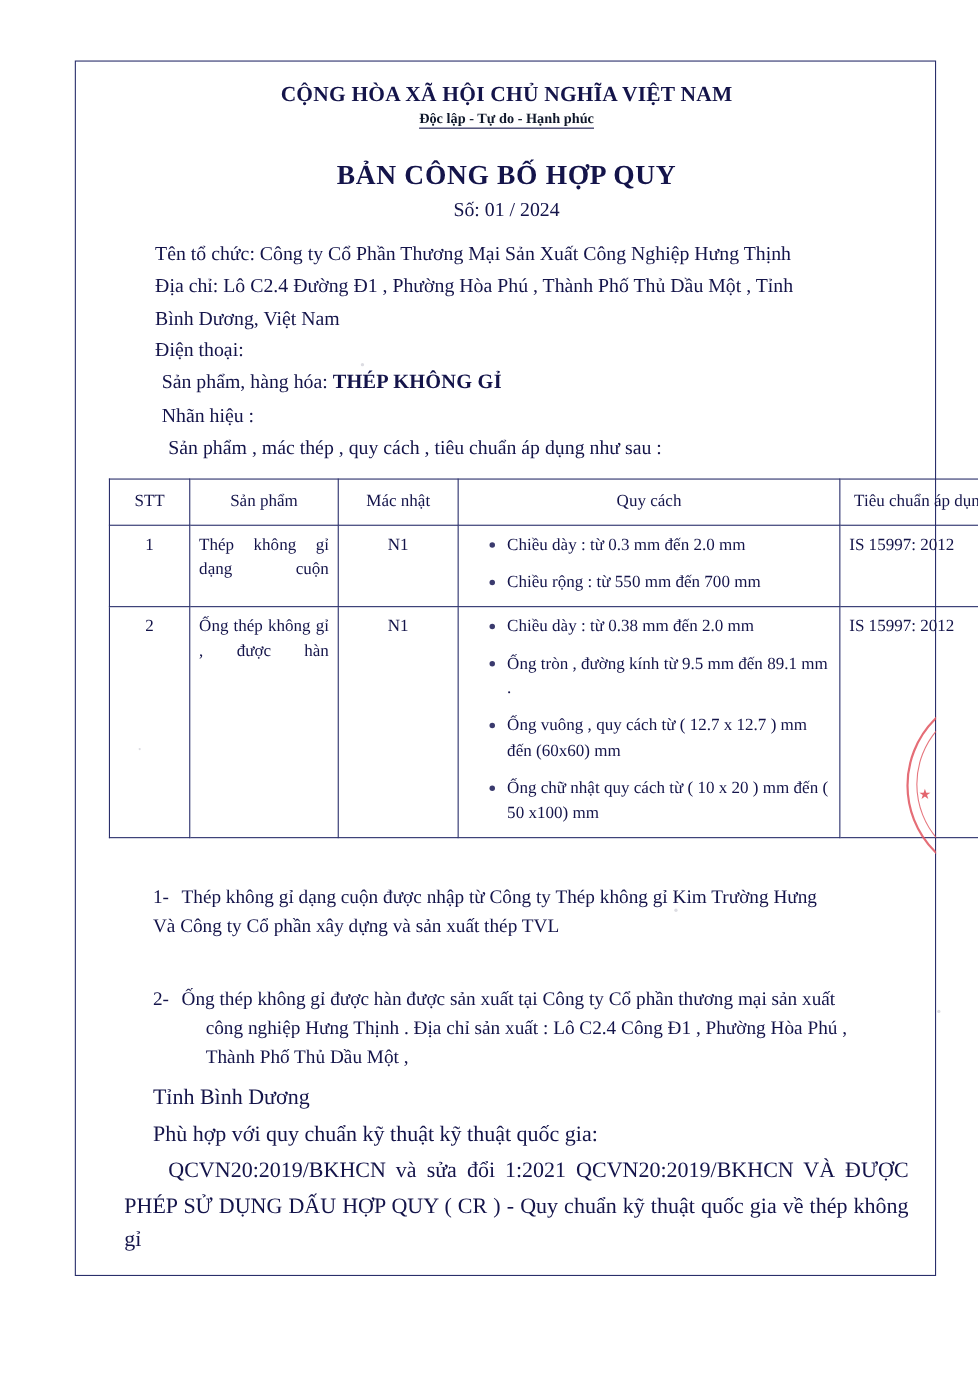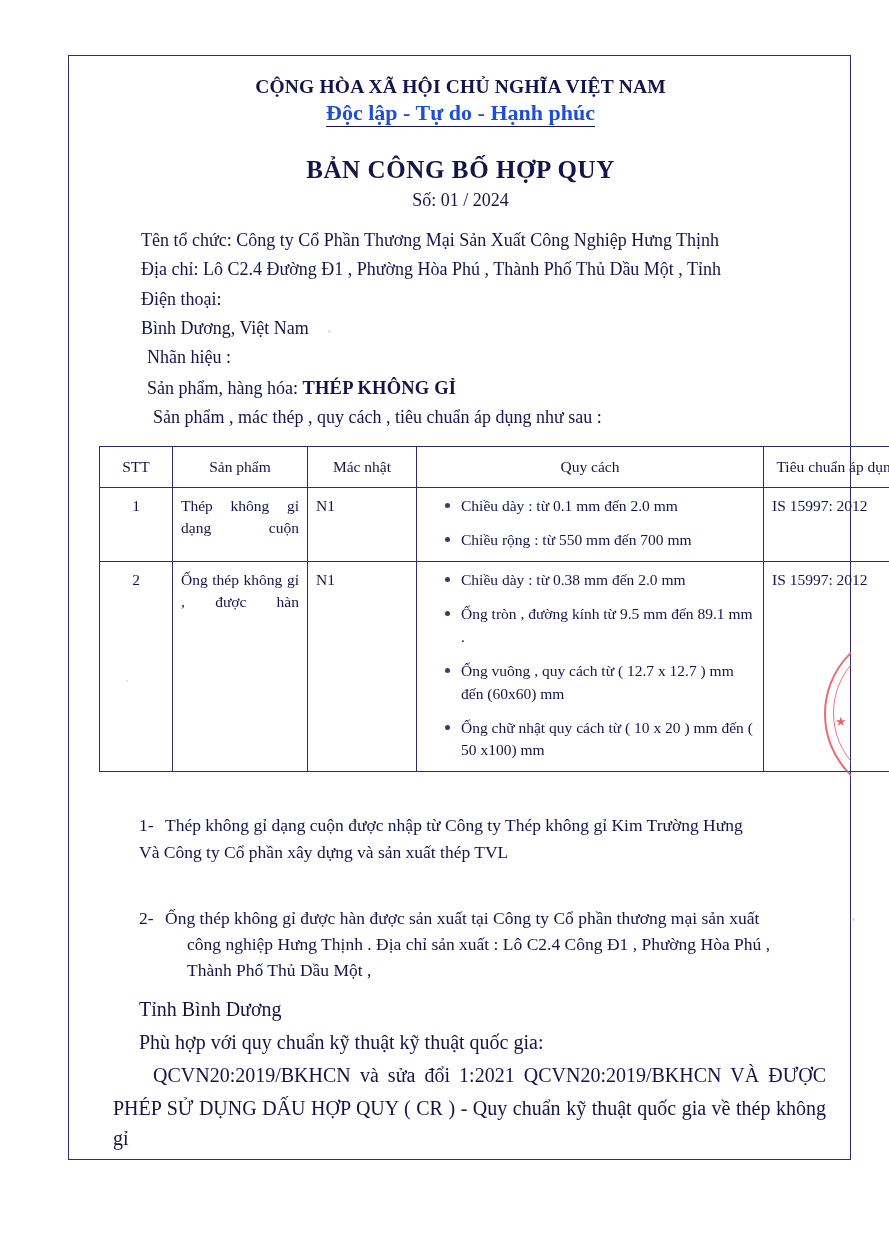--- a/index.html
+++ b/index.html
@@ -48,23 +48,23 @@
     text-align: center;
     font-weight: bold;
     font-size: 19.5px;
     letter-spacing: .2px;
     margin: 6px 0 2px 0;
     color: #14144a;
   }
   .natl-sub {
     text-align: center;
     font-weight: bold;
-    font-size: 22px;
+    font-size: 13px;
     margin: 0 0 2px 0;
-    color: #1d4ed8;
+    color: #0f172a;
   }
   .natl-sub span.u {
     border-bottom: 1.3px solid #14144a;
     padding-bottom: 1px;
   }
 
   .main-title {
     text-align: center;
     font-weight: bold;
     font-size: 25px;
@@ -108,21 +108,21 @@
     padding: 7px 8px;
     font-weight: normal;
   }
   table.spec th {
     text-align: center;
     padding: 9px 8px;
   }
   td.c-stt, th.c-stt { width: 56px; text-align: center; }
   th.c-stt { text-align: center; }
   td.c-prod, th.c-prod { width: 118px; }
-  td.c-mac, th.c-mac { width: 92px; }
+  td.c-mac, th.c-mac { width: 92px; text-align: center; }
   th.c-mac { text-align: center; }
   td.c-quy, th.c-quy { width: 330px; }
   td.c-std, th.c-std { width: 131px; }
 
   td.c-prod.just { text-align: justify; text-align-last: justify; }
 
   ul.bul {
     margin: 0;
     padding: 0 0 0 20px;
     list-style: none;
@@ -263,48 +263,48 @@
     <div class="inner">
 
       <div class="natl-title">CỘNG HÒA XÃ HỘI CHỦ NGHĨA VIỆT NAM</div>
       <div class="natl-sub"><span class="u">Độc lập - Tự do - Hạnh phúc</span></div>
 
       <div class="main-title">BẢN CÔNG BỐ HỢP QUY</div>
       <div class="doc-number">Số: 01 / 2024</div>
 
       <p class="line ind-1">Tên tổ chức: Công ty Cổ Phần Thương Mại Sản Xuất Công Nghiệp Hưng Thịnh</p>
       <p class="line ind-1">Địa chỉ: Lô C2.4 Đường Đ1 , Phường Hòa Phú , Thành Phố Thủ Dầu Một , Tỉnh</p>
+      <p class="line ind-1">Bình Dương, Việt Nam</p>
       <p class="line ind-1 gap-s">Điện thoại:</p>
-      <p class="line ind-1">Bình Dương, Việt Nam</p>
-
-      <p class="line ind-2">Nhãn hiệu :</p>
+
       <p class="line ind-2 gap-s">
         <span>Sản phẩm, hàng hóa:</span>
         <b class="prod">THÉP KHÔNG GỈ</b>
       </p>
+      <p class="line ind-2">Nhãn hiệu :</p>
       <p class="line ind-3 gap-s">Sản phẩm , mác thép , quy cách , tiêu chuẩn áp dụng như sau :</p>
 
       <table class="spec">
         <thead>
           <tr>
             <th class="c-stt">STT</th>
             <th class="c-prod">Sản phẩm</th>
             <th class="c-mac">Mác nhật</th>
             <th class="c-quy">Quy cách</th>
             <th class="c-std">Tiêu chuẩn áp dụng</th>
           </tr>
         </thead>
         <tbody>
           <tr>
             <td class="c-stt">1</td>
             <td class="c-prod just">Thép không gỉ dạng cuộn</td>
             <td class="c-mac">N1</td>
             <td class="c-quy">
               <ul class="bul">
-                <li>Chiều dày : từ 0.1 mm đến 2.0 mm</li>
+                <li>Chiều dày : từ 0.3 mm đến 2.0 mm</li>
                 <li>Chiều rộng : từ 550 mm đến 700 mm</li>
               </ul>
             </td>
             <td class="c-std">IS 15997: 2012</td>
           </tr>
           <tr>
             <td class="c-stt">2</td>
             <td class="c-prod just">Ống thép không gỉ , được hàn</td>
             <td class="c-mac">N1</td>
             <td class="c-quy">

